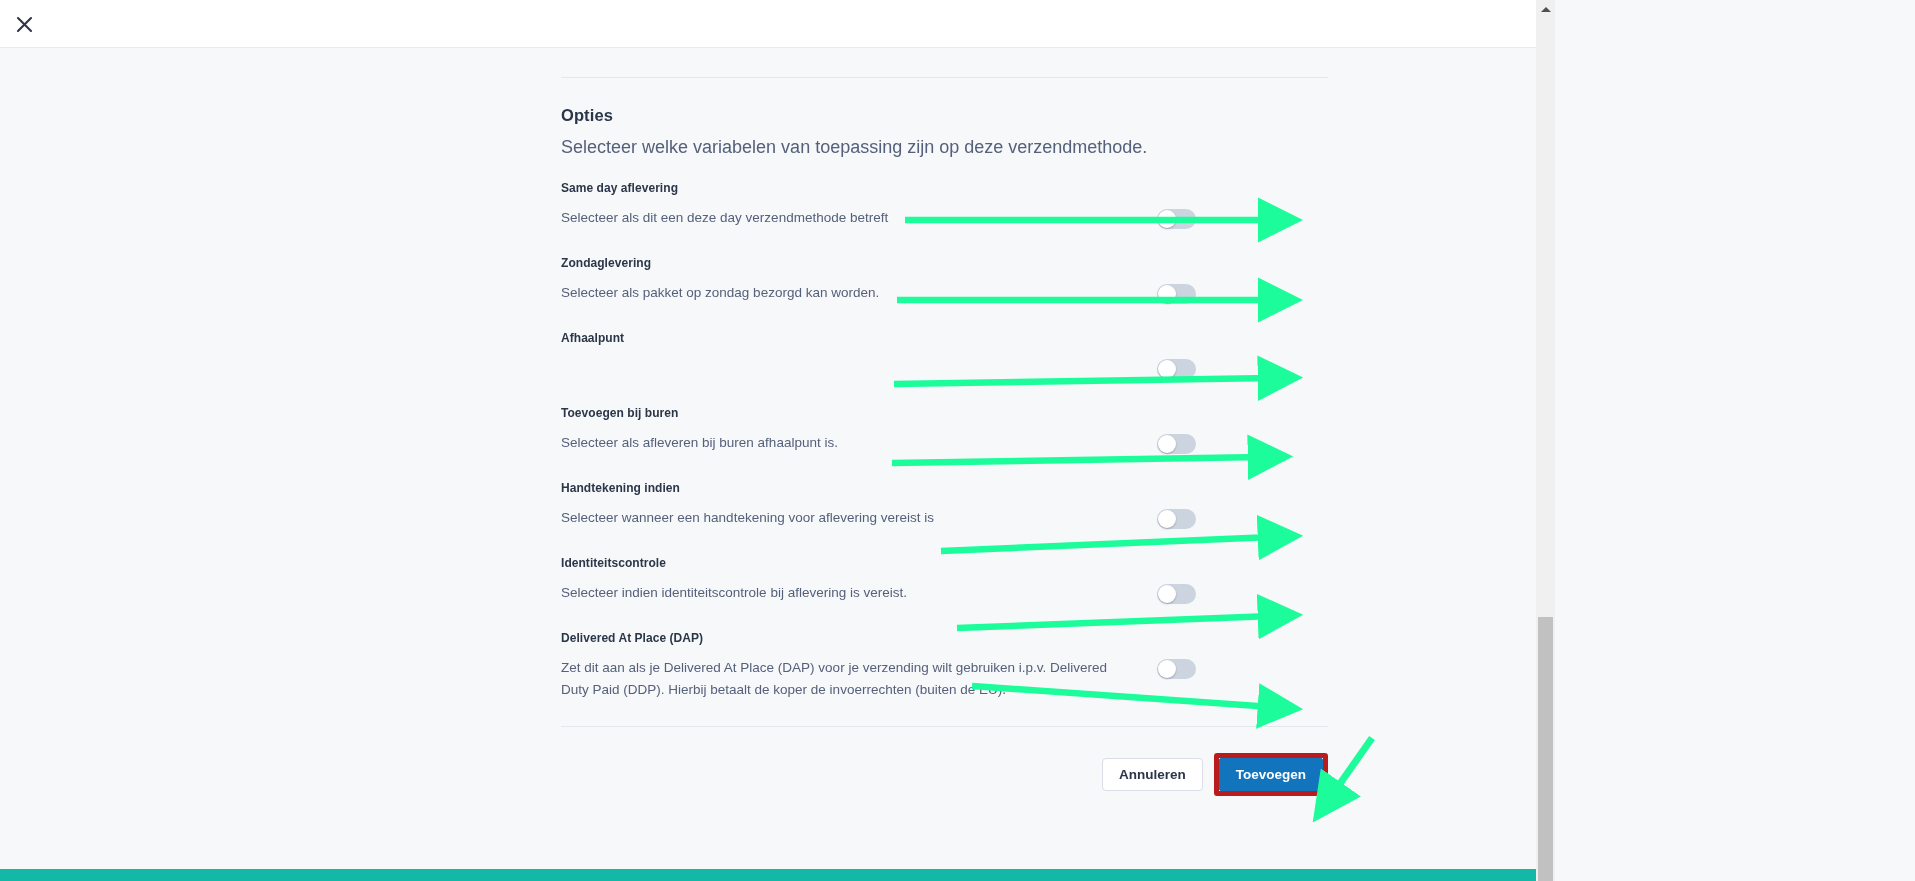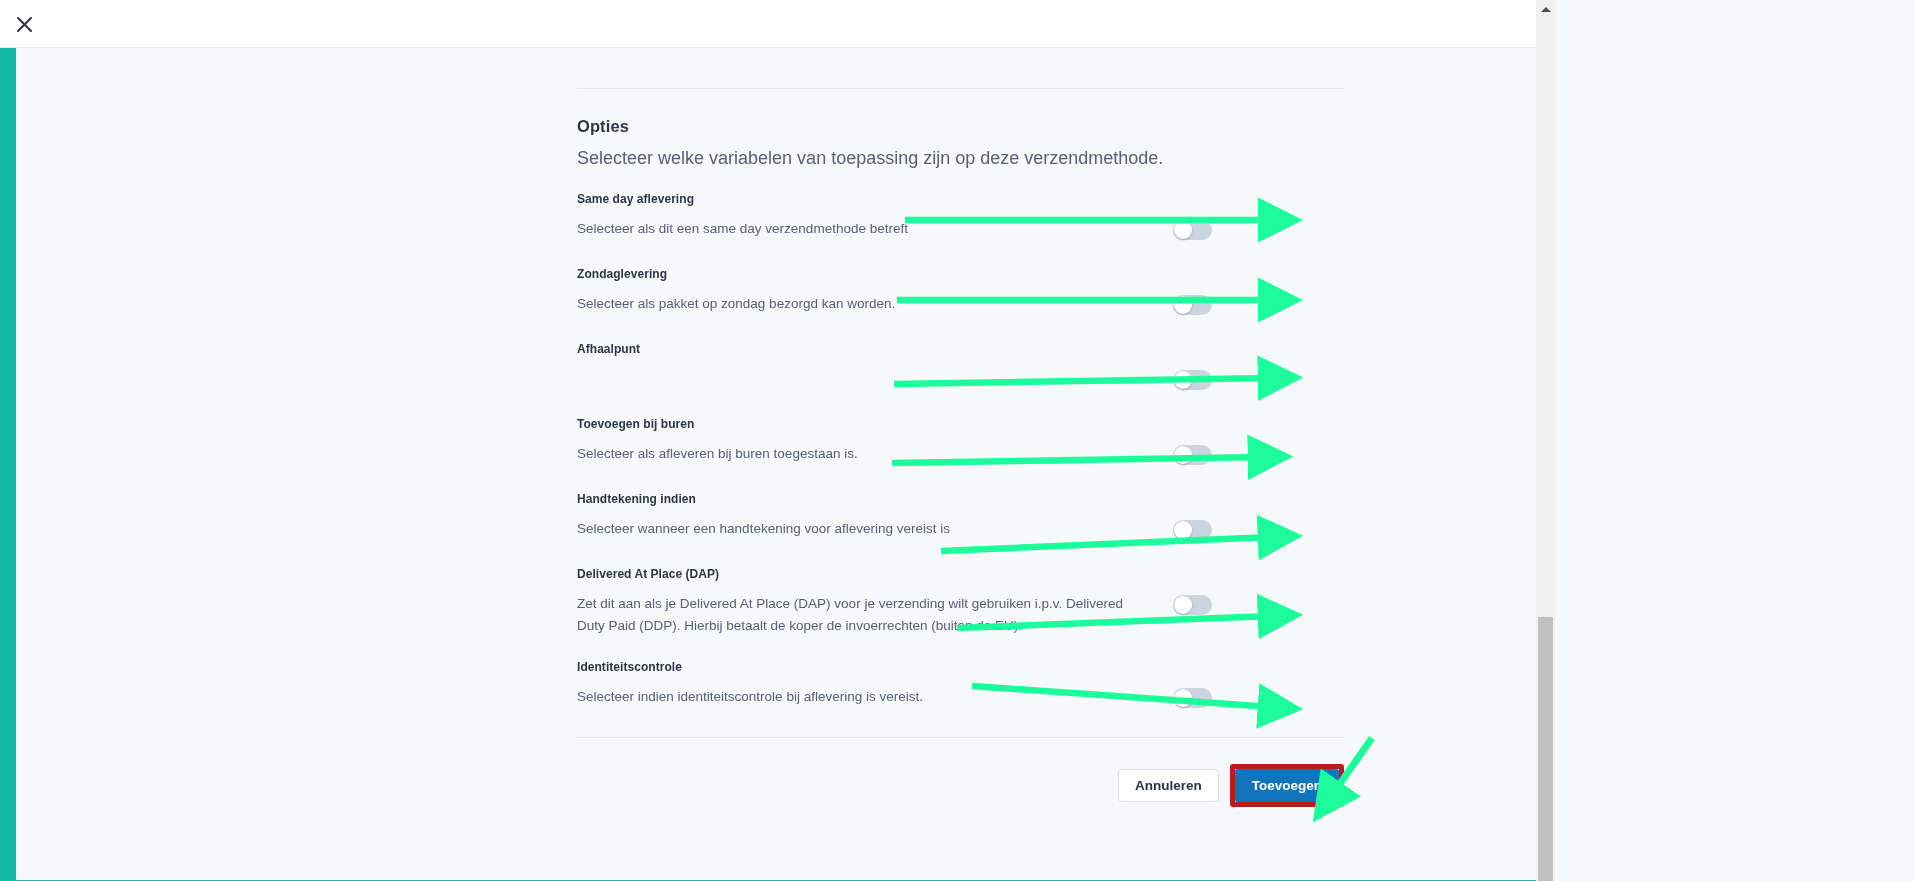--- a/index.html
+++ b/index.html
@@ -79,26 +79,25 @@
     display: inline-block;
     border: 5px solid #b91c1c;
     border-radius: 3px;
     line-height: 0;
   }
   .hl-ring .btn { border-radius: 2px; }
 
   
   .scroll-area {
     position: absolute;
-    left: 0; top: 47px;
+    left: 0; top: 36px;
     width: 1896px;
     height: 833px;
     background: #f7f8fa;
     overflow: hidden;
-    margin-left: 16px;
   }
 
   .form-card {
     position: absolute;
     left: 561px;
     top: -13px;
     width: 767px;
   }
 
   
@@ -258,21 +257,21 @@
         <div class="cut-field narrow"></div>
       </div>
 
       <div class="divider top"></div>
 
       <div class="section-title">Opties</div>
       <div class="section-sub">Selecteer welke variabelen van toepassing zijn op deze verzendmethode.</div>
 
       <div class="option-row">
         <div class="option-label">Same day aflevering</div>
-        <div class="option-desc">Selecteer als dit een same day verzendmethode betreft</div>
+        <div class="option-desc">Selecteer als dit een deze day verzendmethode betreft</div>
         <div class="toggle" style="top:28px;">
           <div class="knob"></div>
         </div>
       </div>
 
       <div class="option-row">
         <div class="option-label">Zondaglevering</div>
         <div class="option-desc">Selecteer als pakket op zondag bezorgd kan worden.</div>
         <div class="toggle" style="top:28px;">
           <div class="knob"></div>
@@ -281,45 +280,45 @@
 
       <div class="option-row">
         <div class="option-label">Afhaalpunt</div>
         <div class="toggle" style="top:28px;">
           <div class="knob"></div>
         </div>
       </div>
 
       <div class="option-row">
         <div class="option-label">Toevoegen bij buren</div>
-        <div class="option-desc">Selecteer als afleveren bij buren toegestaan is.</div>
+        <div class="option-desc">Selecteer als afleveren bij buren afhaalpunt is.</div>
         <div class="toggle" style="top:28px;">
           <div class="knob"></div>
         </div>
       </div>
 
       <div class="option-row">
         <div class="option-label">Handtekening indien</div>
         <div class="option-desc">Selecteer wanneer een handtekening voor aflevering vereist is</div>
         <div class="toggle" style="top:28px;">
           <div class="knob"></div>
         </div>
       </div>
 
       <div class="option-row">
+        <div class="option-label">Identiteitscontrole</div>
+        <div class="option-desc">Selecteer indien identiteitscontrole bij aflevering is vereist.</div>
+        <div class="toggle" style="top:28px;">
+          <div class="knob"></div>
+        </div>
+      </div>
+
+      <div class="option-row">
         <div class="option-label">Delivered At Place (DAP)</div>
         <div class="option-desc" style="max-width:575px;">Zet dit aan als je Delivered At Place (DAP) voor je verzending wilt gebruiken i.p.v. Delivered Duty Paid (DDP). Hierbij betaalt de koper de invoerrechten (buiten de EU).</div>
-        <div class="toggle" style="top:28px;">
-          <div class="knob"></div>
-        </div>
-      </div>
-
-      <div class="option-row">
-        <div class="option-label">Identiteitscontrole</div>
-        <div class="option-desc">Selecteer indien identiteitscontrole bij aflevering is vereist.</div>
         <div class="toggle" style="top:28px;">
           <div class="knob"></div>
         </div>
       </div>
 
       <div class="divider bottom"></div>
 
       <div class="footer-actions">
         <div class="btn btn-secondary">Annuleren</div>
         <span class="hl-ring">

